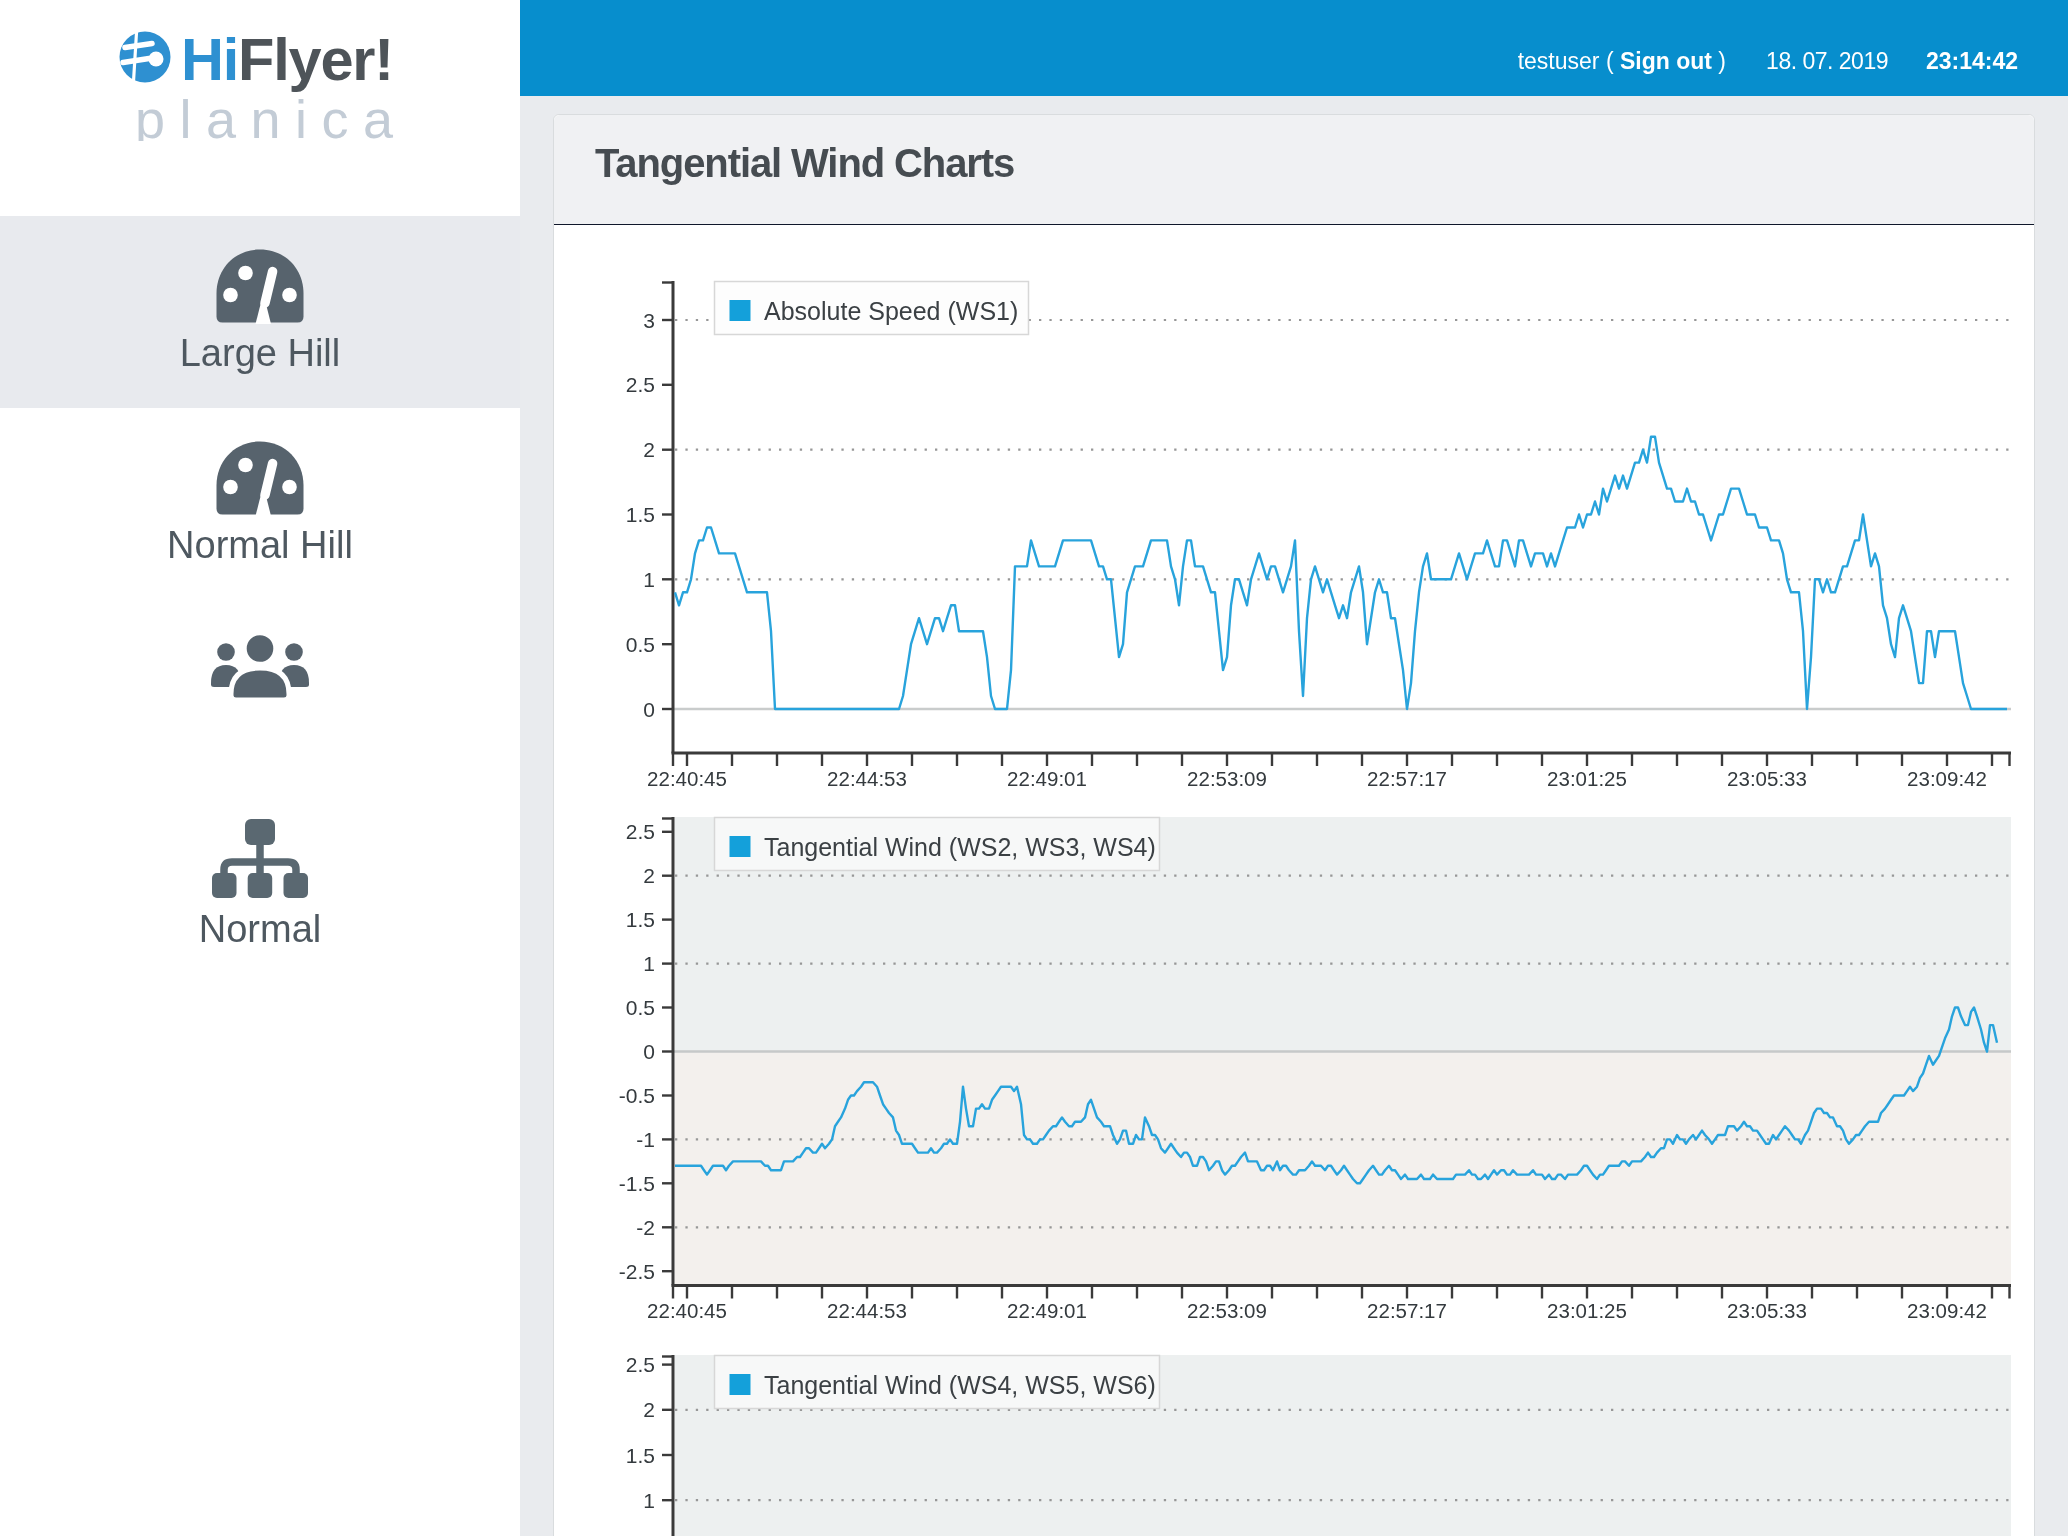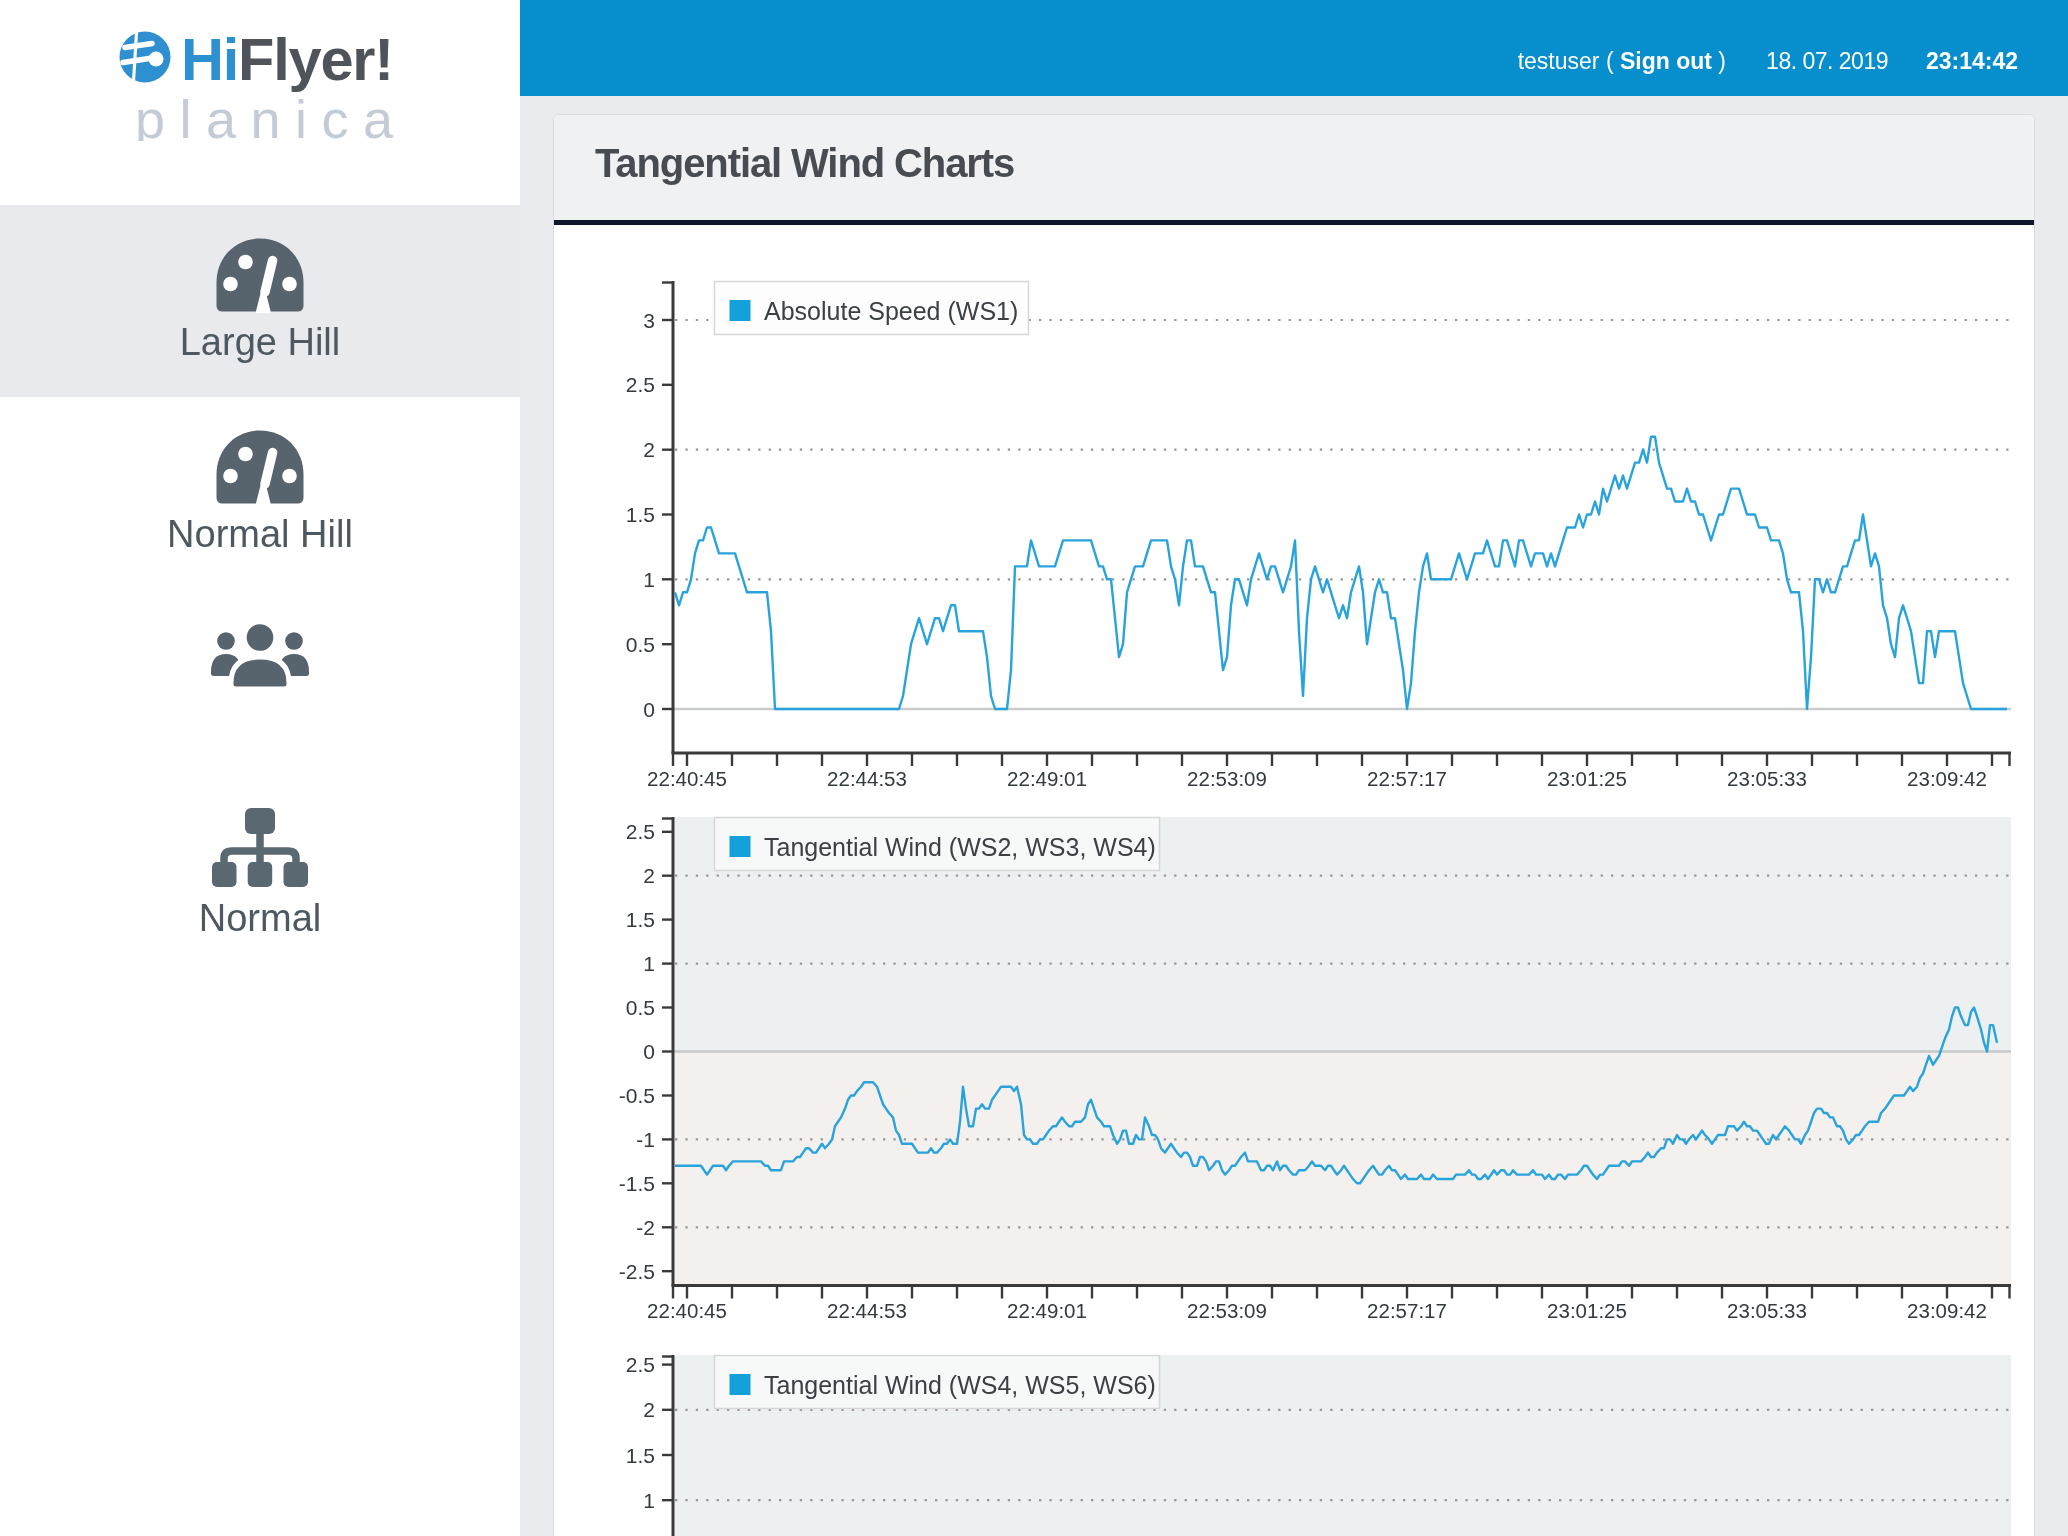--- a/index.html
+++ b/index.html
@@ -1,30 +1,30 @@
 <!DOCTYPE html>
 <html><head><meta charset="utf-8">
 <style>
 * { margin:0; padding:0; box-sizing:border-box; }
 html,body { width:2068px; height:1536px; overflow:hidden; font-family:"Liberation Sans", sans-serif; background:#ffffff; }
 .sidebar { position:absolute; left:0; top:0; width:520px; height:1536px; background:#ffffff; z-index:2; }
 .logo { position:absolute; left:109px; top:23px; }
 .menu { position:absolute; top:205px; left:0; width:520px; }
 .mitem { height:192px; text-align:center; }
-.mitem.active { background:#e8eaee; }
+.mitem.active { background:#e8eaee;margin-top:11px; }
 .mitem .ic { height:106px; padding-top:32px; }
 .mitem .lbl { font-size:38px; color:#4e5860; margin-top:10px; }
 .topbar { position:absolute; left:520px; top:0; width:1548px; height:96px; background:#078ecd; color:#ffffff; }
 .topbar span { position:absolute; top:48px; font-size:23px; white-space:pre; }
 .t-user { right:342px; }
 .t-date { right:180px; }
 .t-time { right:50px;font-weight:bold; }
 .main { position:absolute; left:520px; top:96px; width:1548px; height:1440px; background:#e9ebee; }
 .card { position:absolute; left:33px; top:18px; width:1482px; height:1430px; background:#ffffff; border:1px solid #d9dcde; border-radius:6px; }
-.card-header { height:110px; background:#f0f1f3; border-bottom:5px solid #0f172a; border-radius:6px 6px 0 0; }
+.card-header { height:110px; background:#f0f1f3; border-bottom:1px solid #0f172a; border-radius:6px 6px 0 0; }
 .card-header h1 { font-size:40px; letter-spacing:-1.1px; color:#464c51; font-weight:bold; padding:26px 0 0 41px; }
 .card-body { position:relative; }
 </style></head>
 <body>
 <div class="topbar">
   <span class="t-user">testuser ( <b>Sign out</b> )</span>
   <span class="t-date" style="letter-spacing:-0.5px">18. 07. 2019</span>
   <span class="t-time">23:14:42</span>
 </div>
 <div class="main">

